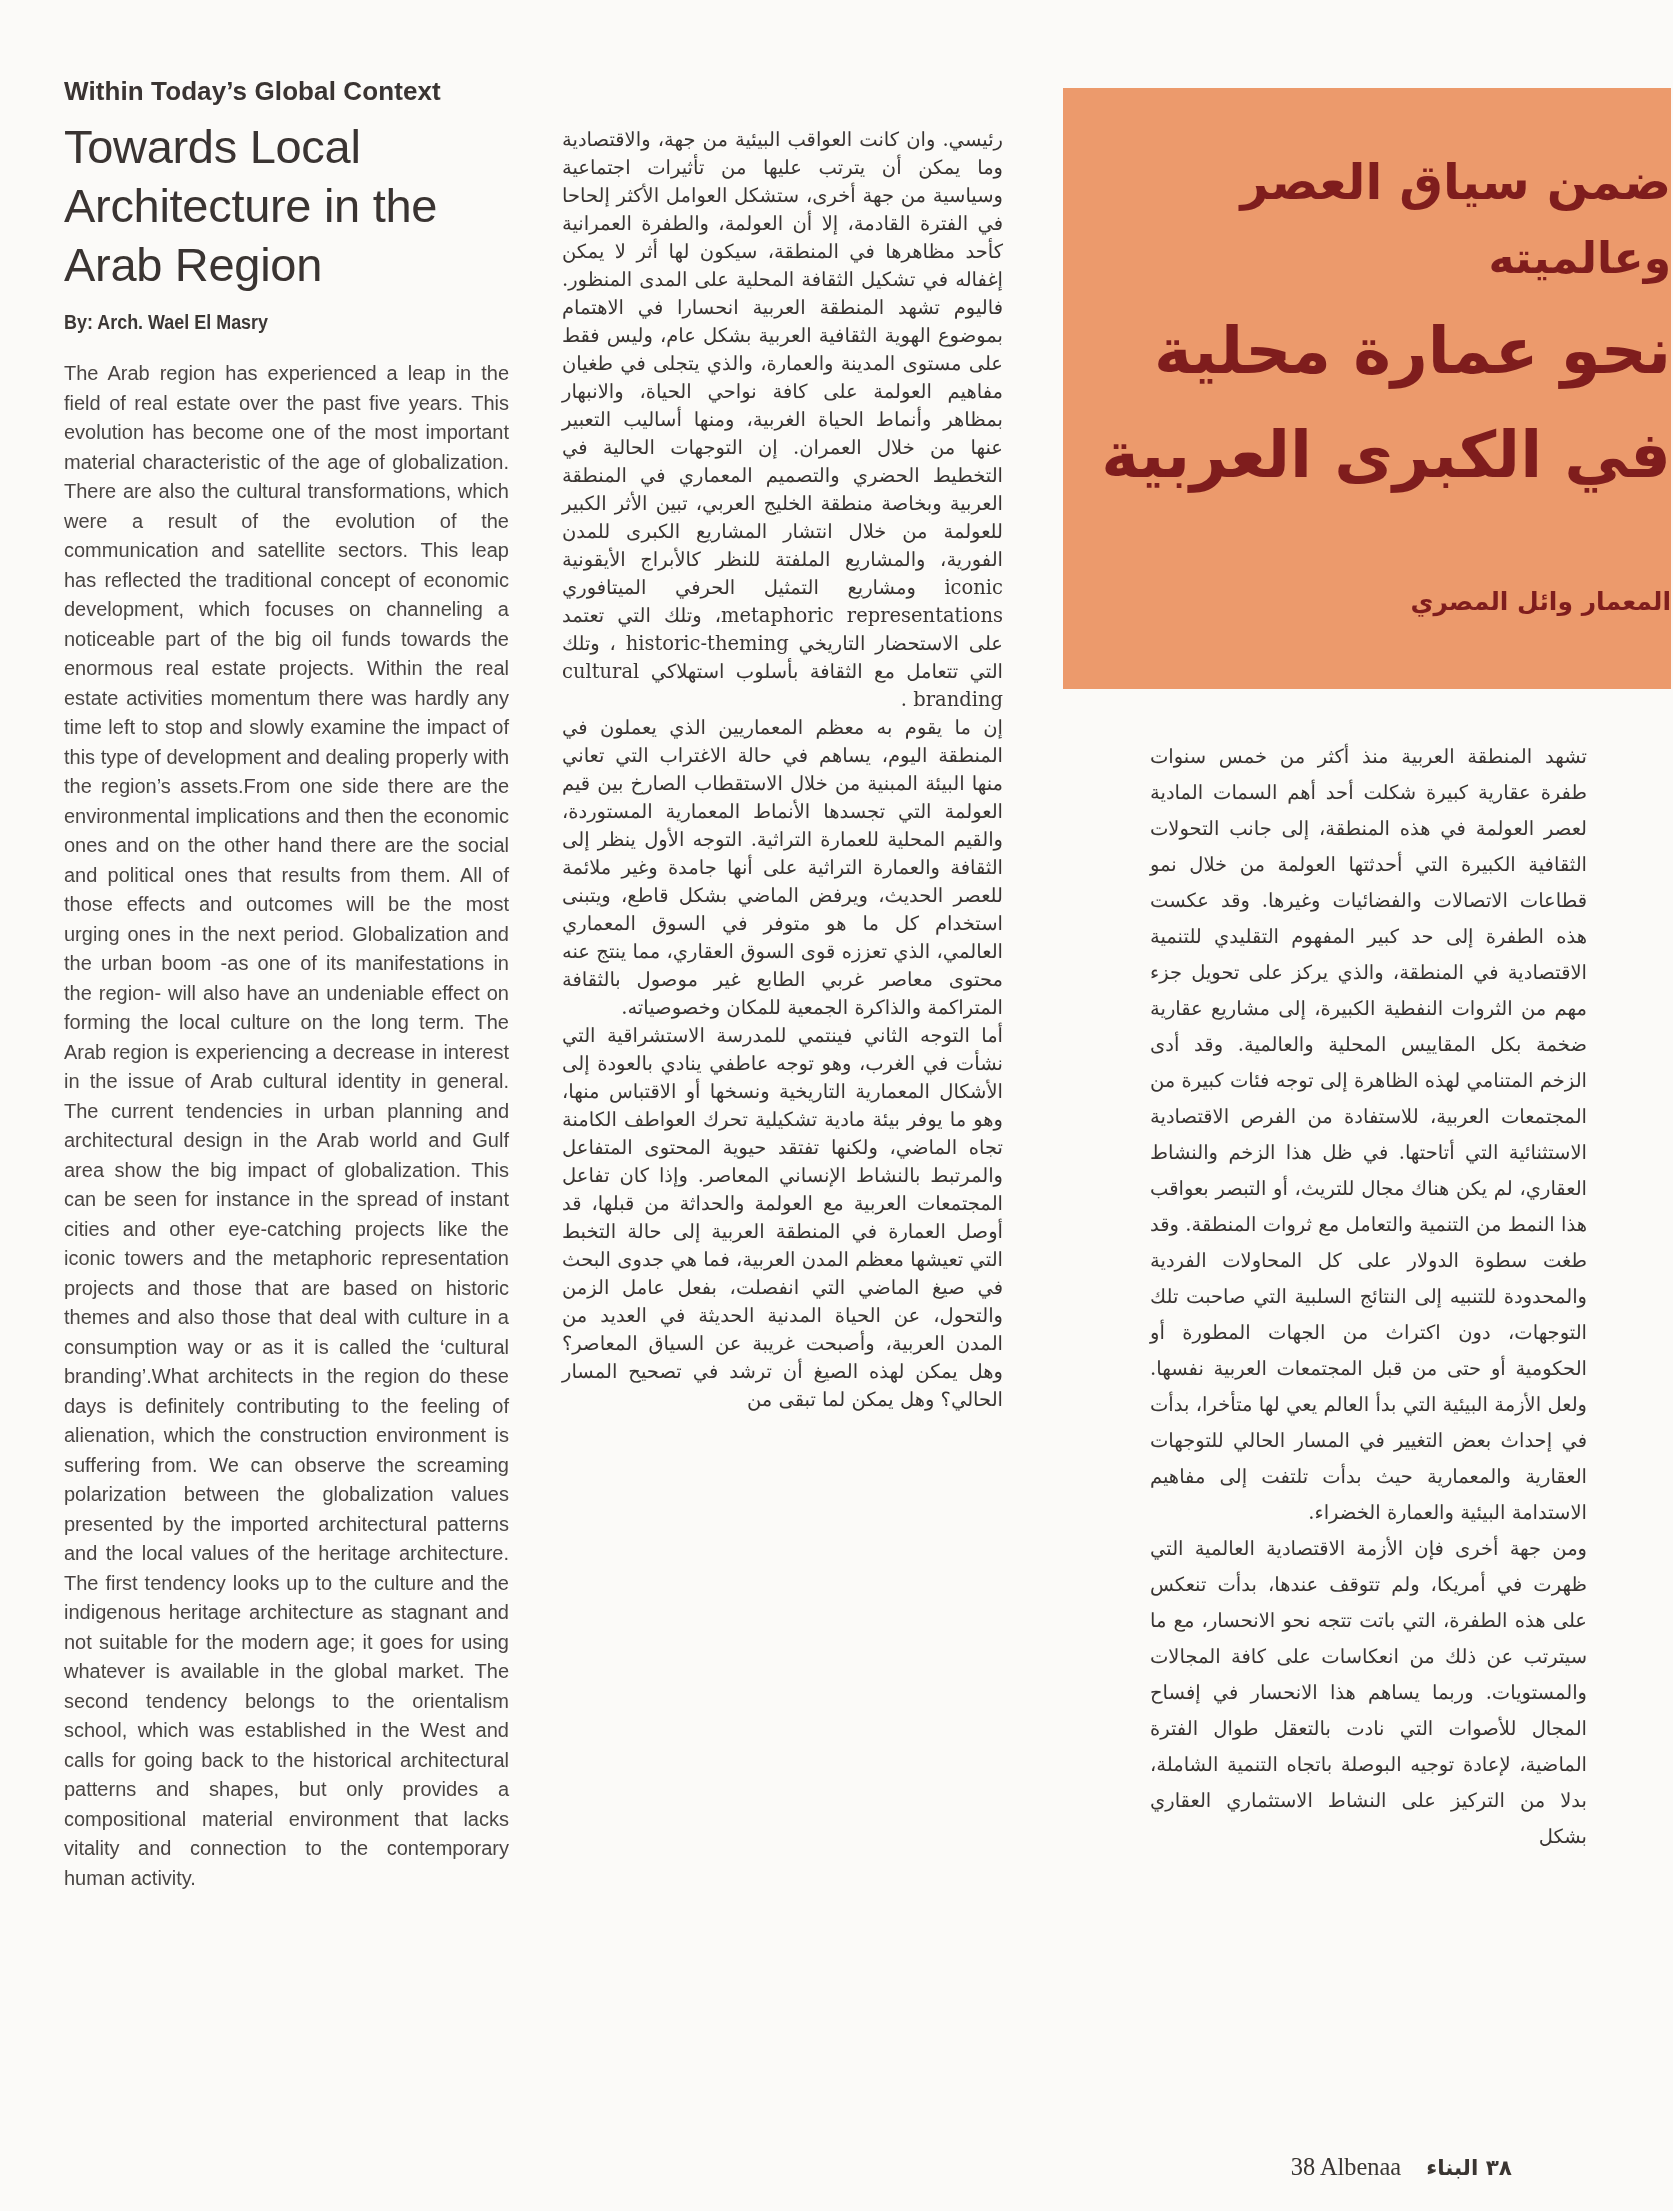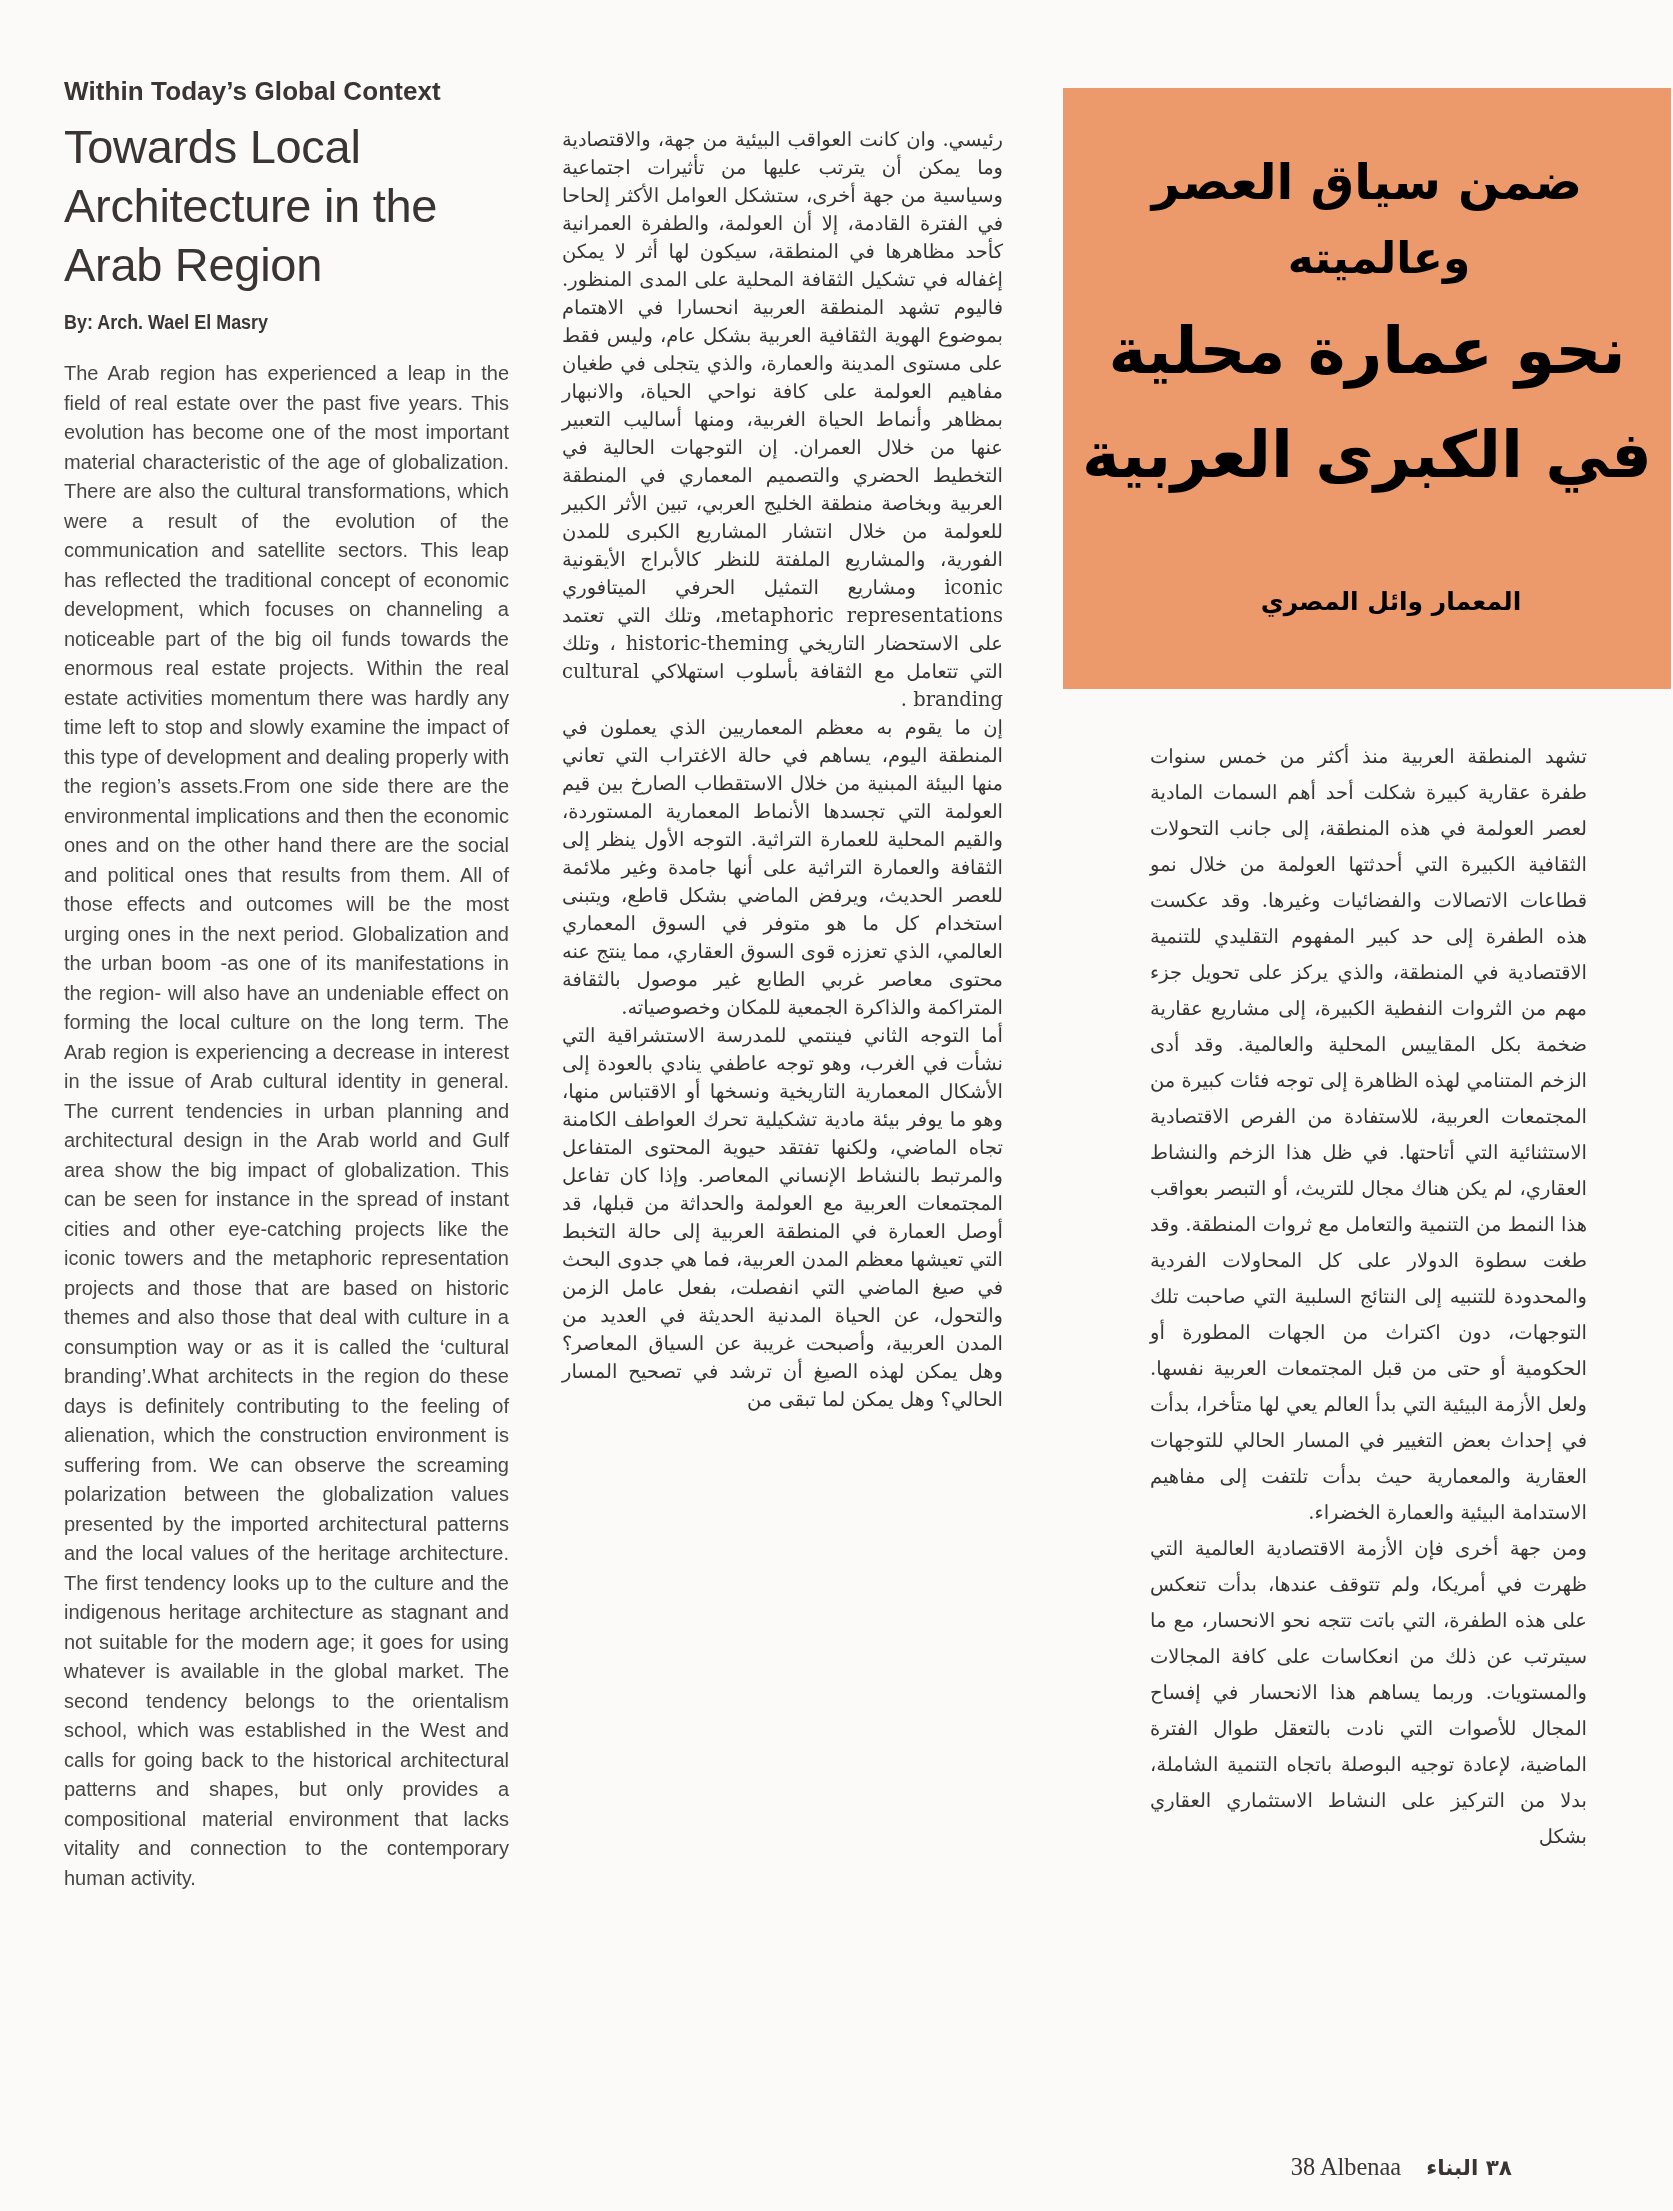--- a/index.html
+++ b/index.html
@@ -35,23 +35,23 @@
     color: #3a3532;
   }
   .ar-mid {
     position: absolute; left: 562px; top: 94px; width: 441px;
     font-size: 19.5px; line-height: 28px; margin-top: 32px;
   }
   .ar-mid p { margin: 0; }
   .title-box {
     position: absolute; left: 1063px; top: 88px; width: 608px; height: 601px;
     background: #ec9a6c;
-    color: #000000;
+    color: #7f1d1d;
     font-family: "DejaVu Sans", sans-serif;
-    direction: rtl; text-align: center;
+    direction: rtl; 
   }
   .tb-line1 { position: absolute; left: 0; right: 0; top: 66px; font-size: 49px; font-weight: bold; }
   .tb-line2 { position: absolute; left: 0; right: 0; top: 144px; font-size: 44px; font-weight: bold; padding-left: 24px; }
   .tb-line3 { position: absolute; left: 0; right: 0; top: 226px; font-size: 64px; font-weight: bold; letter-spacing: -2px; }
   .tb-line4 { position: absolute; left: 0; right: 0; top: 330px; font-size: 64px; font-weight: bold; letter-spacing: -2px; }
   .tb-author { position: absolute; left: 0; right: 0; top: 499px; font-size: 25px; font-weight: bold; padding-left: 48px; }
   .ar-right {
     position: absolute; left: 1125px; top: 739px; width: 437px;
     font-size: 19.5px; line-height: 36px; margin-left: 25px;
   }

